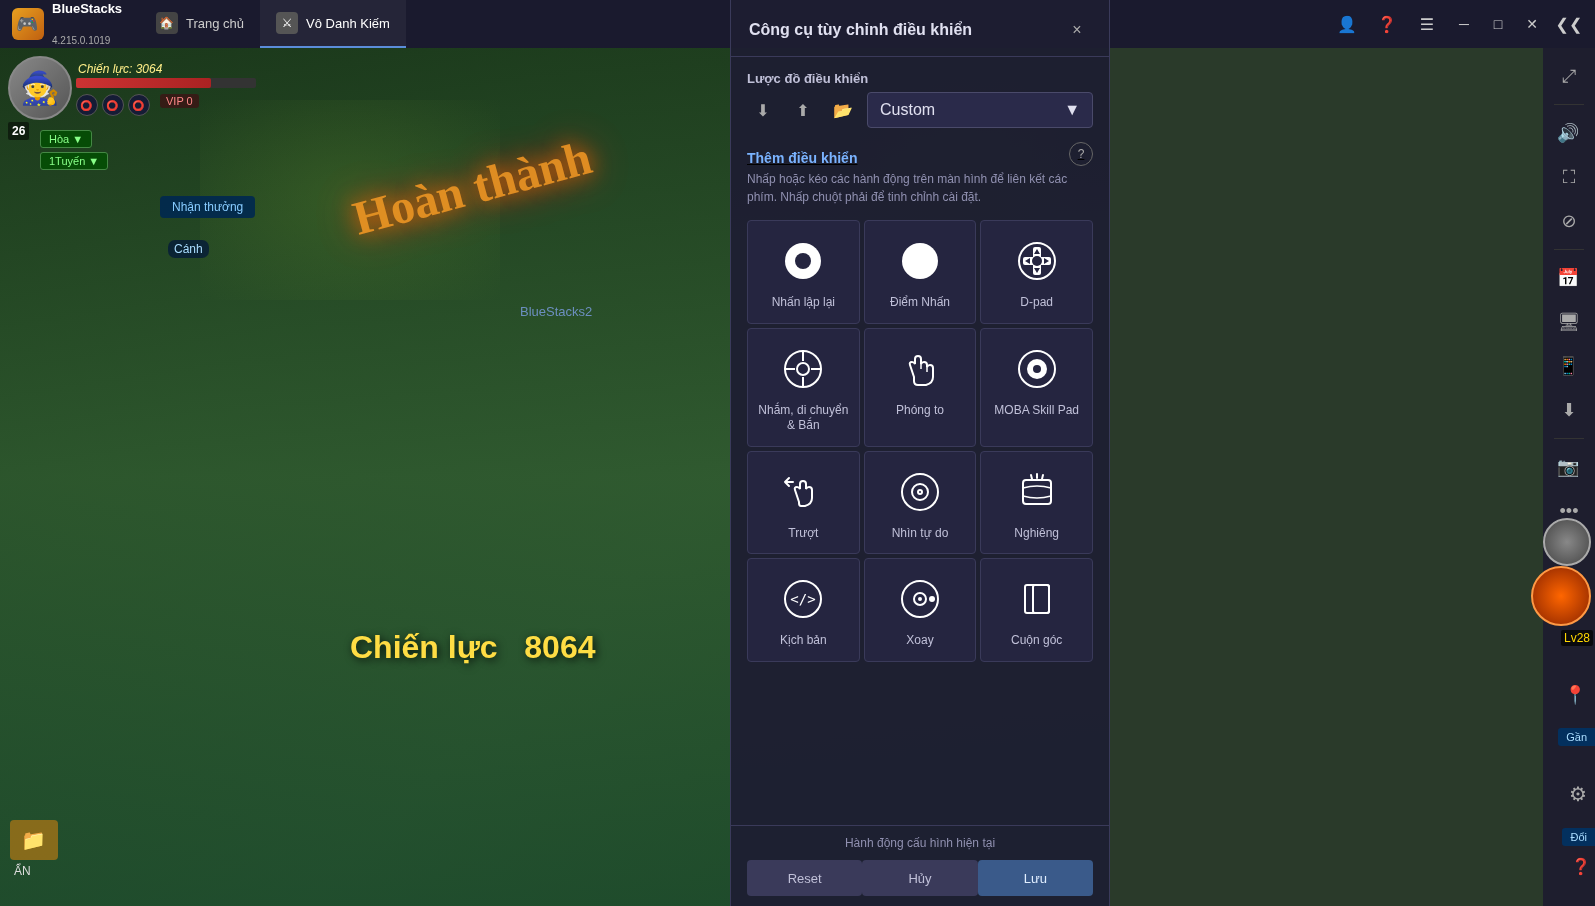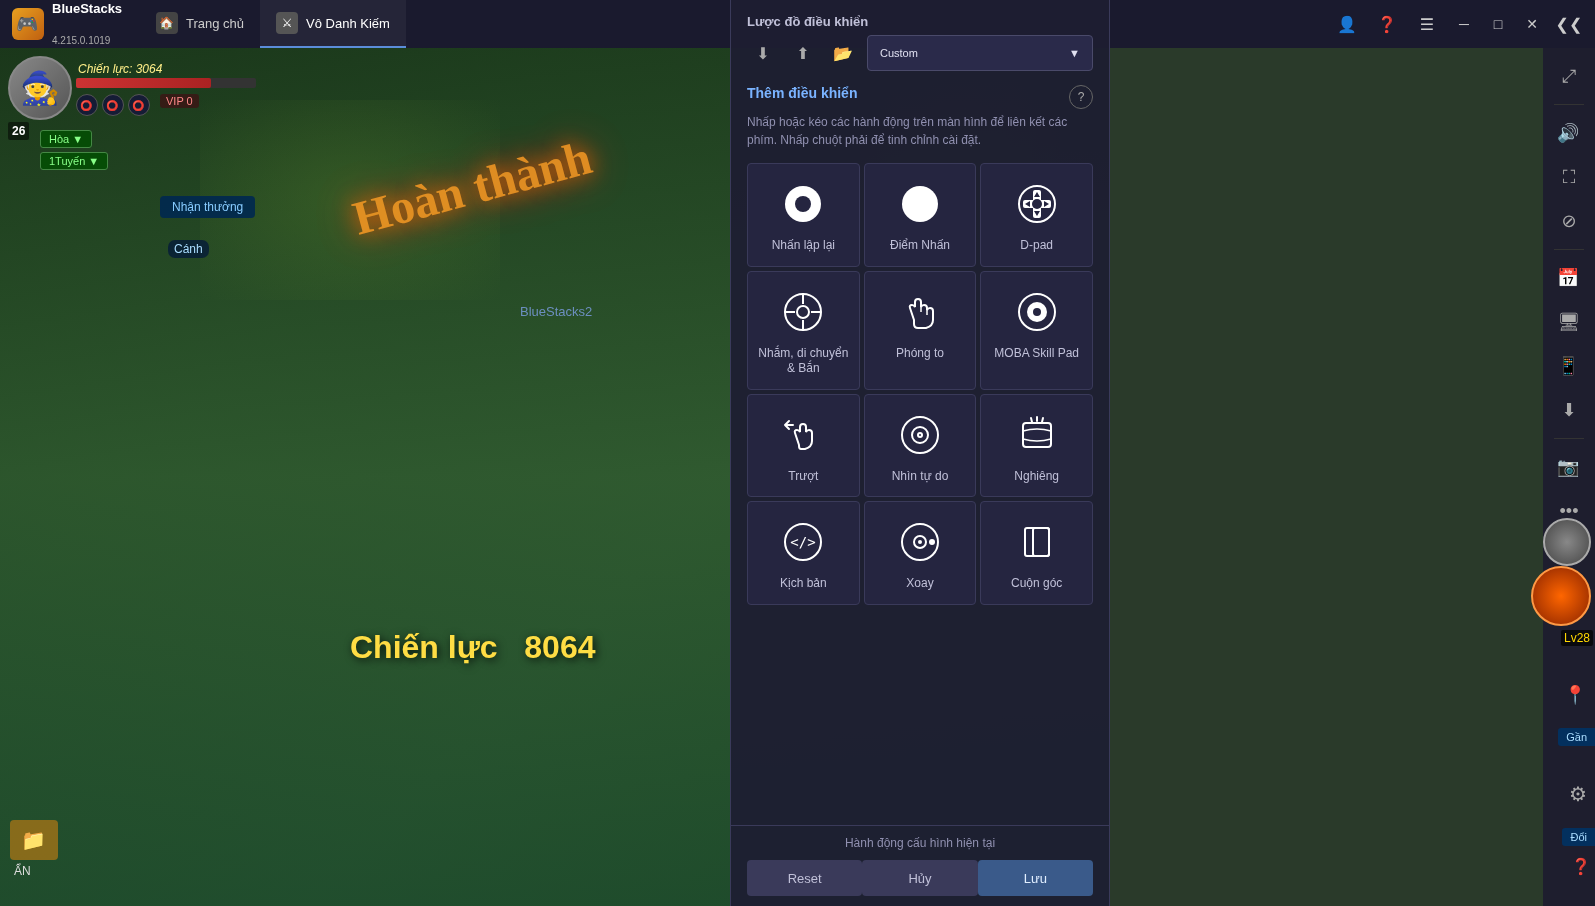--- a/index.html
+++ b/index.html
@@ -196,28 +196,29 @@
       height: 36px;
       background: #2a2a4a;
       border: 1px solid #4a4a6a;
       border-radius: 4px;
       display: flex;
       align-items: center;
       justify-content: space-between;
       padding: 0 12px;
       cursor: pointer;
       color: #e0e0f0;
-      font-size: 11px;
+      font-size: 16px;
     }
 
     
     .section-header {
       display: flex;
-      align-items: flex-start;
+      align-items: flex-end;
       justify-content: space-between;
+      text-decoration: underline;
     }
     .section-title {
       color: #7ab3ff;
       font-size: 14px;
       font-weight: 600;
     }
     .section-desc {
       color: #9090b0;
       font-size: 12px;
       line-height: 1.5;
@@ -506,20 +507,24 @@
       <span>8064</span>
     </div>
 
     <div class="folder-icon">📁</div>
     <div class="an-label">ẨN</div>
   </div>
 </div>
 
 <div id="dialog-overlay">
 
+  <div class="dialog-header">
+    <span class="dialog-title">Công cụ tùy chỉnh điều khiển</span>
+    <div class="dialog-close">×</div>
+  </div>
 
   <div class="dialog-body">
 
     <div>
       <div class="section-label">Lược đồ điều khiển</div>
       <div class="dropdown-row">
         <div class="icon-btn">⬇</div>
         <div class="icon-btn">⬆</div>
         <div class="icon-btn">📂</div>
         <div class="dropdown">

